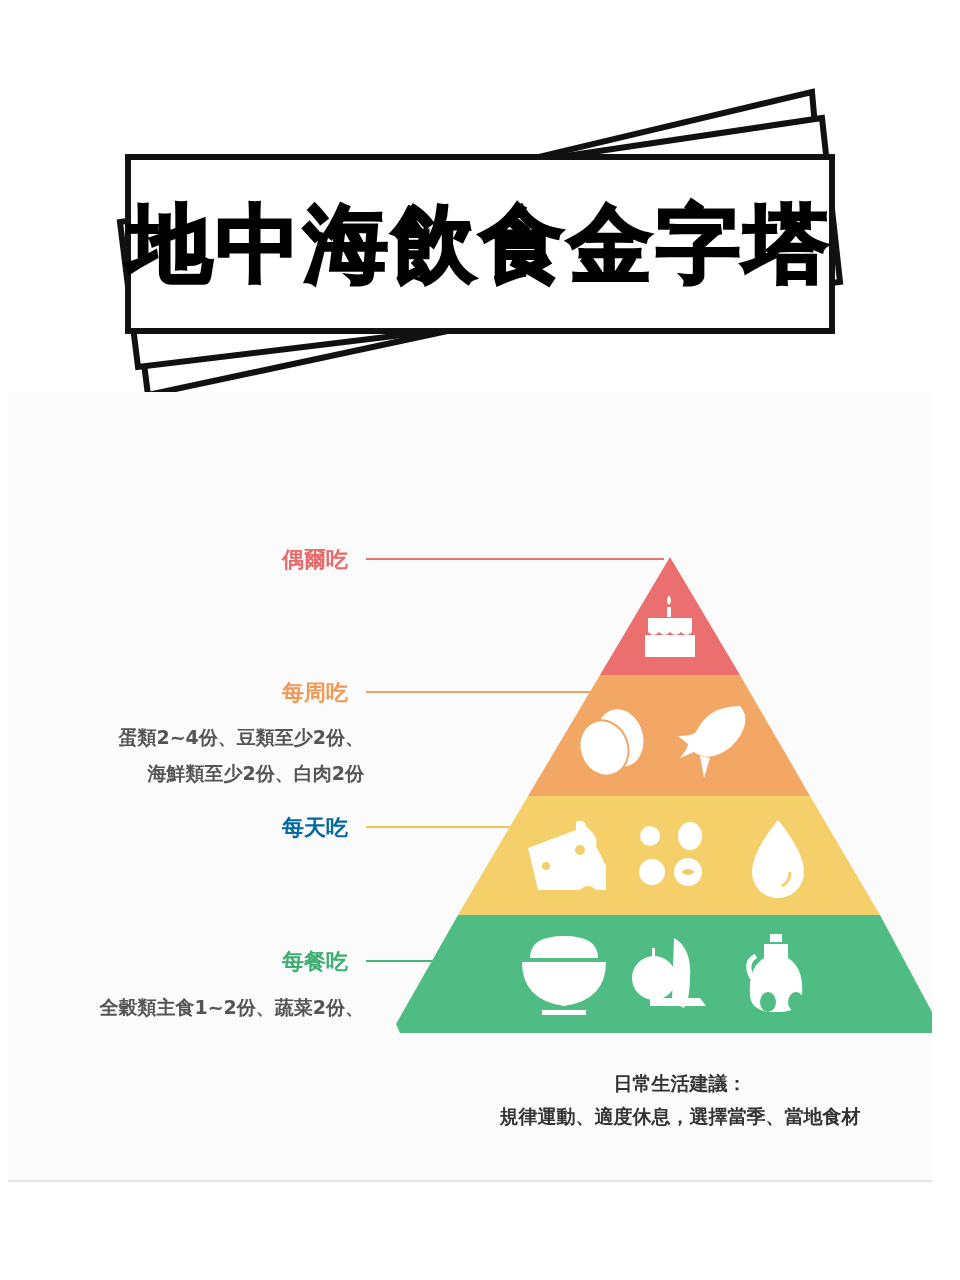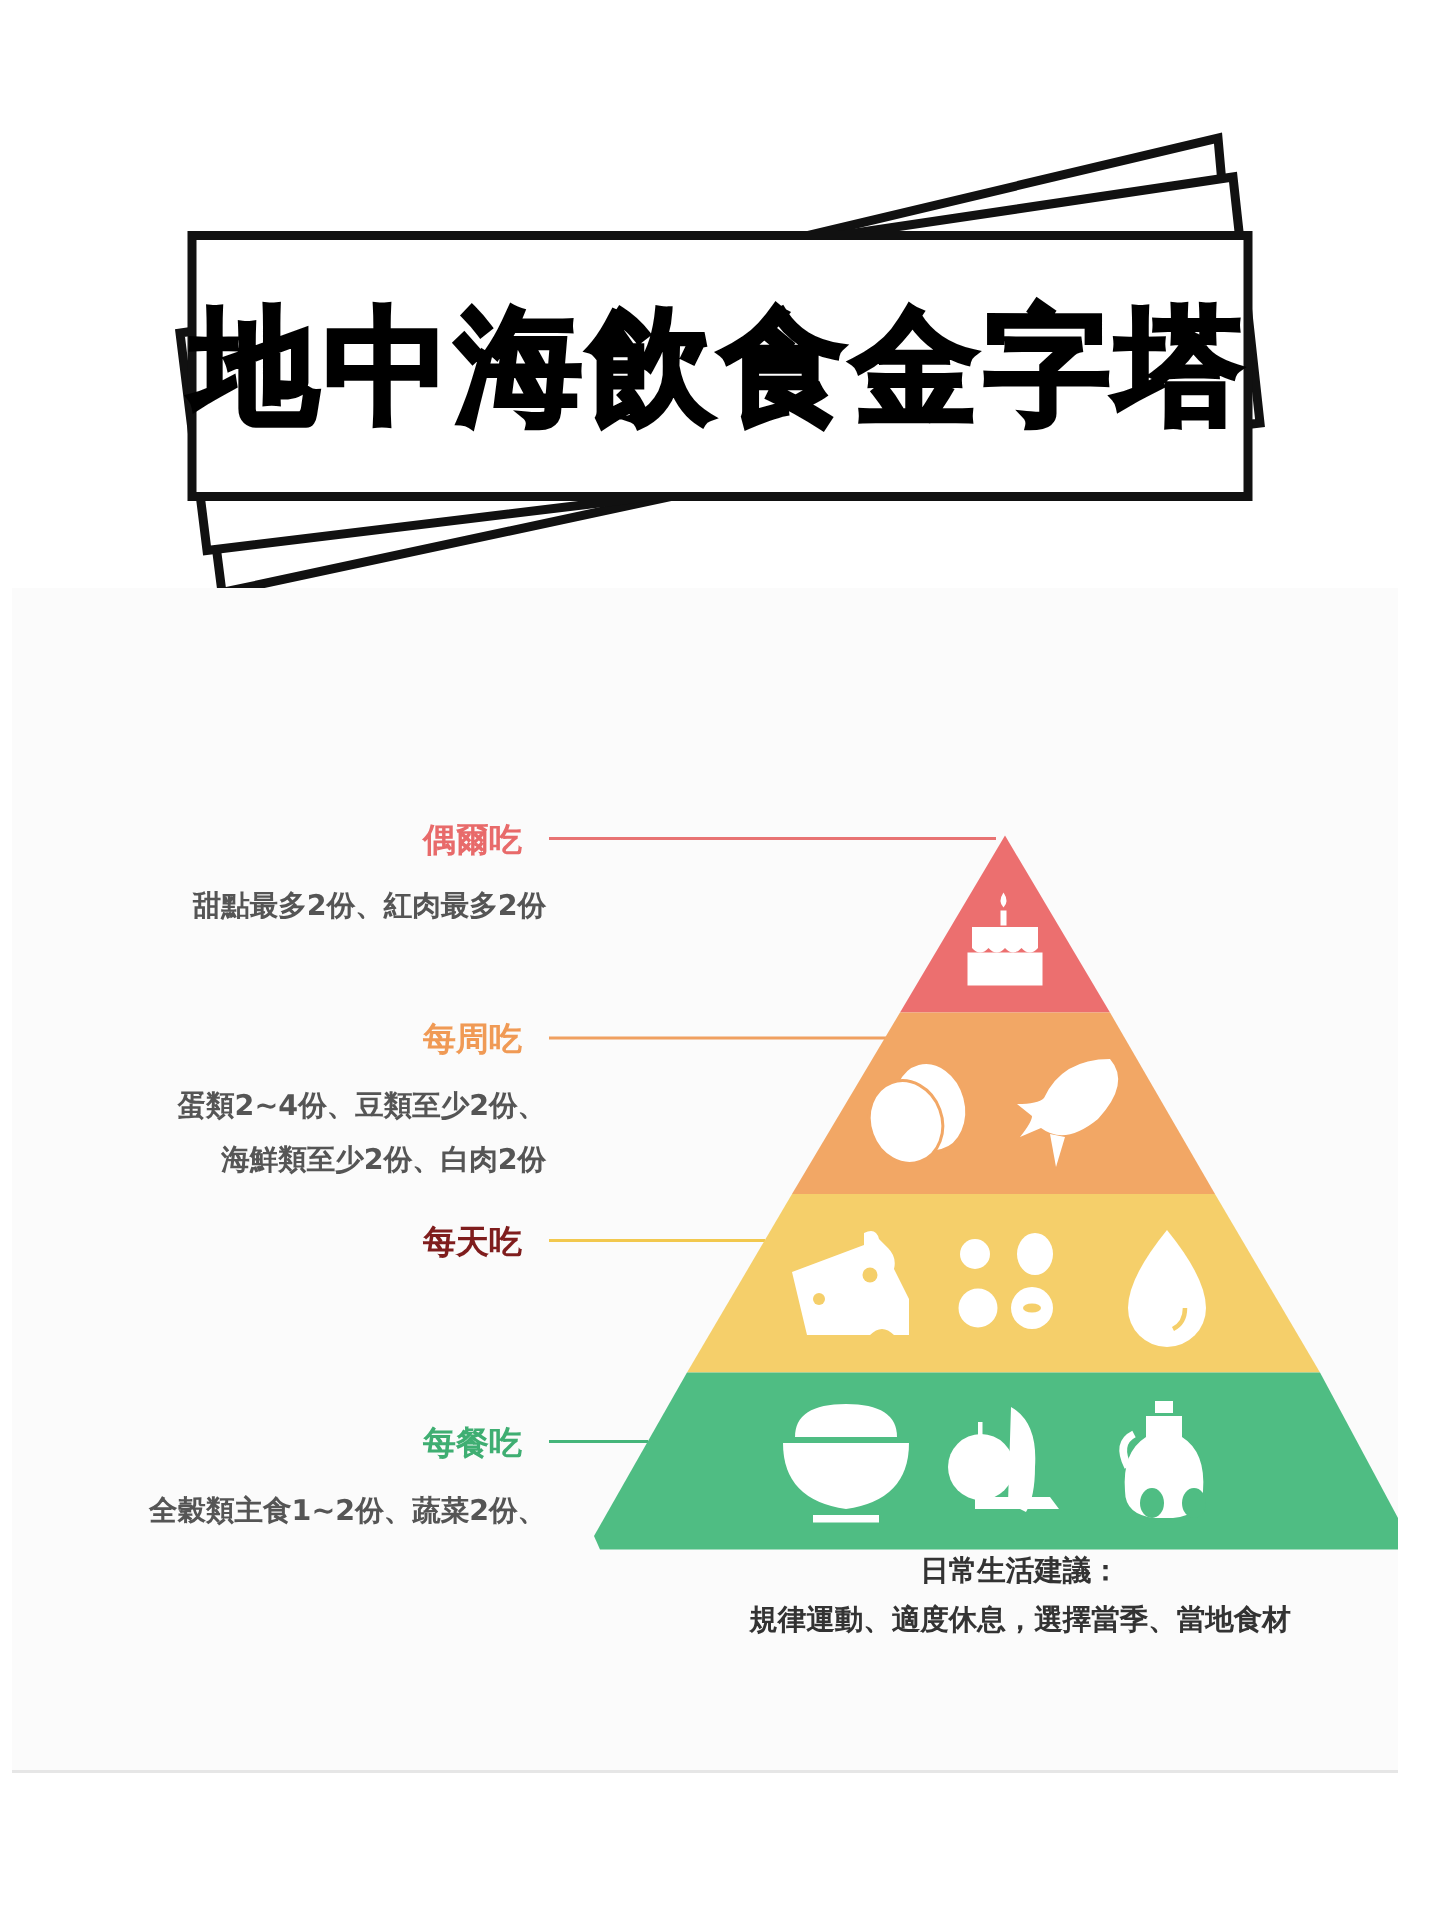--- a/index.html
+++ b/index.html
@@ -125,34 +125,33 @@
     <rect x="770" y="934" width="12" height="8"></rect>
     <path d="M764,944 h24 v14 q16,10 14,36 q0,16 -20,18 h-12 q-20,-2 -20,-18 q-2,-26 14,-36z"></path>
     <path d="M756,956 q-12,6 -4,22" stroke="#fff" stroke-width="5" fill="none"></path>
     <ellipse cx="768" cy="1002" rx="8" ry="10" fill="#4fbd83"></ellipse>
     <ellipse cx="796" cy="1002" rx="8" ry="10" fill="#4fbd83"></ellipse>
   </g>
 </svg>
 
 <div class="tier-label" style="top:545px;color:#e86a6a;">偶爾吃</div>
 <div class="tier-desc" style="top:586px;">
-  <div>甜點最多2份、紅肉最多2份</div>
 </div>
 
 <div class="tier-label" style="top:678px;color:#f09a55;">每周吃</div>
 <div class="tier-desc" style="top:719px;">
   <div>蛋類2~4份、豆類至少2份、</div>
   <div>海鮮類至少2份、白肉2份</div>
 </div>
 
-<div class="tier-label" style="top:813px;color:#7f1d1d;">每天吃</div>
+<div class="tier-label" style="top:813px;color:#0369a1;">每天吃</div>
 <div class="tier-desc" style="top:852px;">
 </div>
 
 <div class="tier-label" style="top:947px;color:#3fae72;">每餐吃</div>
 <div class="tier-desc" style="top:989px;">
   <div>全穀類主食1~2份、蔬菜2份、</div>
 </div>
 
-<div class="advice" style="top:1032px;">
+<div class="advice" style="top:1068px;">
   <div class="a1">日常生活建議：</div>
   <div class="a2">規律運動、適度休息，選擇當季、當地食材</div>
 </div>
 
 </body></html>

